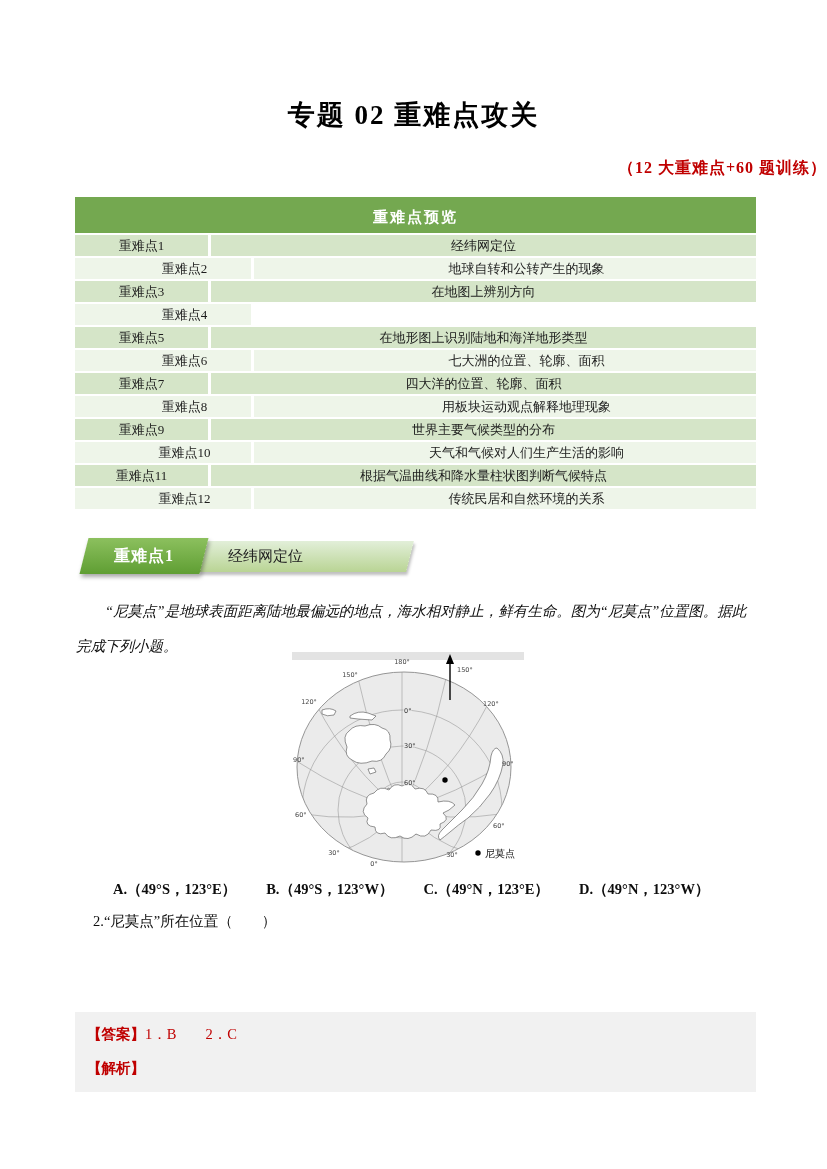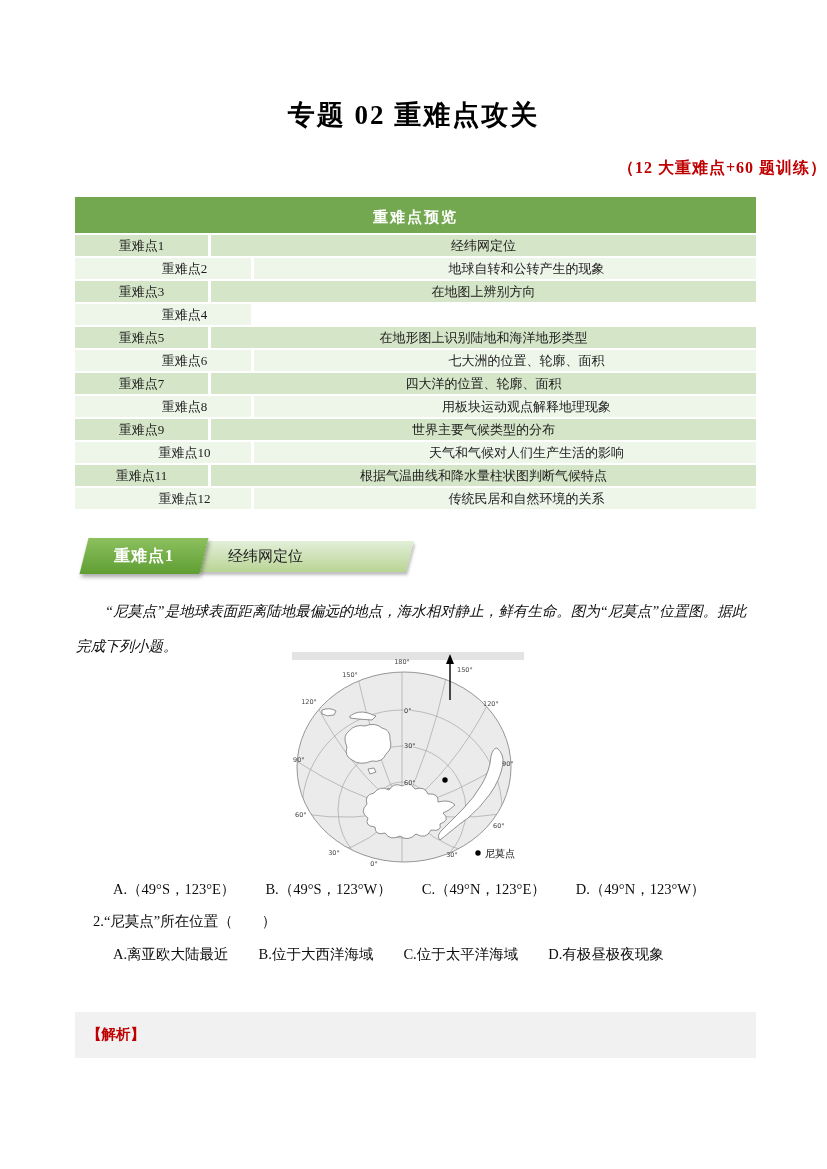--- a/index.html
+++ b/index.html
@@ -40,21 +40,21 @@
   .passage{position:absolute;left:76px;top:594px;width:676px;font-size:14.5px;
            line-height:35px;text-indent:2em;font-style:italic;color:#0d0d0d;}
 
   
   .map-wrap{position:absolute;left:292px;top:650px;width:232px;height:222px;}
   .map-wrap svg{display:block;}
 
   
   .questions{position:absolute;left:93px;top:879px;width:700px;font-size:14.5px;color:#0d0d0d;}
   .stem{margin:0 0 13px 0;line-height:20px;}
-  .opts{margin:0 0 12px 0;padding-left:20px;line-height:20px;white-space:nowrap;}
+  .opts{margin:0 0 12px 0;padding-left:20px;line-height:20px;white-space:nowrap;font-weight:bold;}
   .opt{margin-right:30px;}
 
   
   .answer-block{position:absolute;left:75px;top:1012px;width:681px;box-sizing:border-box;
                 background:#f1f1f1;padding:11px 12px 13px 12px;color:#c00000;font-size:14.5px;}
   .ans-line{line-height:22px;margin-bottom:12px;}
   .ans-line:last-child{margin-bottom:0;}
   .tag{font-weight:bold;color:#c00000;}
   .ans-values{color:#c00000;}
 
@@ -214,22 +214,24 @@
       <g>
         <circle cx="186" cy="203" r="2.7" fill="#000"></circle>
         <text class="legtxt" x="193" y="207">尼莫点</text>
       </g>
     </svg>
   </div>
 
   <div class="questions">
       <div class="opts"><span class="opt">A.（49°S，123°E）</span><span class="opt">B.（49°S，123°W）</span><span class="opt">C.（49°N，123°E）</span><span class="opt">D.（49°N，123°W）</span></div>
       <div class="stem">2.“尼莫点”所在位置（　　）</div>
-      <div class="opts"><span class="opt">A.离亚欧大陆最近</span><span class="opt">B.位于大西洋海域</span><span class="opt">C.位于太平洋海域</span><span class="opt">D.有极昼极夜现象</span></div>
     </div>
 
   <div class="answer-block">
     <div class="ans-line">
+      <span class="tag">【答案】</span><span class="ans-values">1．B　　2．C</span>
+    </div>
+    <div class="ans-line">
       <span class="tag">【解析】</span>
     </div>
   </div>
 
 </div>
 
 </body></html>

